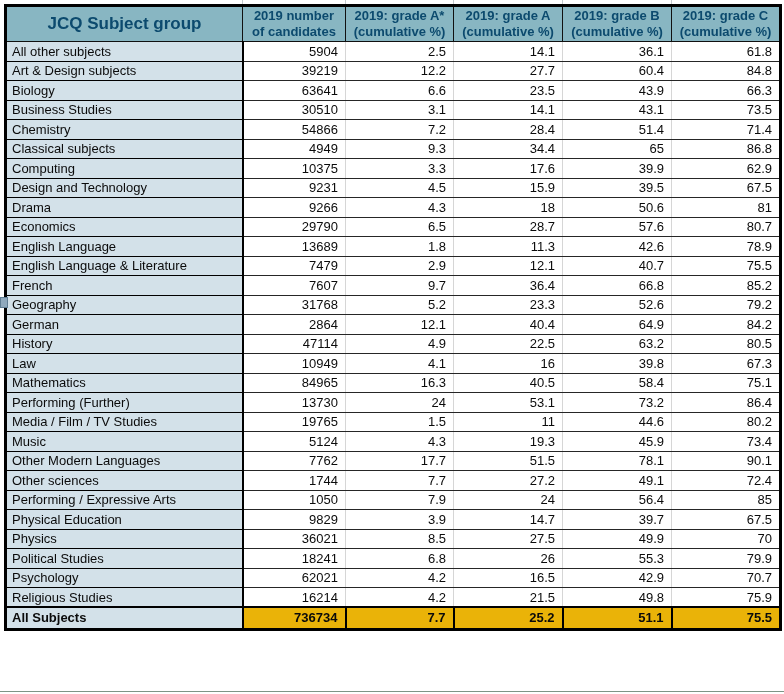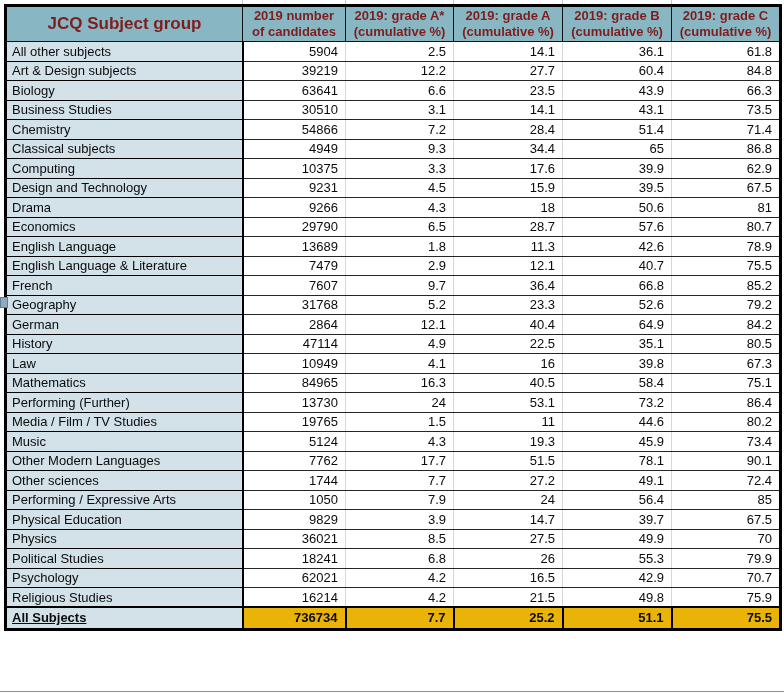--- a/index.html
+++ b/index.html
@@ -24,42 +24,42 @@
   table{
     position:absolute;left:4px;top:4px;width:777px;
     border-collapse:collapse;table-layout:fixed;
     border:3px solid #000;
   }
   th,td{overflow:hidden;white-space:nowrap;}
   thead th{
     background:var(--header-bg);
     border:1.5px solid #101010;
     font-weight:bold;text-align:center;vertical-align:middle;
-    height:36px;padding:1px 2px;font-size:13px;line-height:16px;color:#7f1d1d;
+    height:36px;padding:1px 2px;font-size:13px;line-height:16px;color:#0c4a6e;
   }
   thead th.main-head{font-size:17px;}
   tbody td, tfoot td{height:19.5px;font-size:13px;}
   td.subject-cell{
     background:var(--subject-bg);
     border-bottom:1.8px solid #000;border-top:1.8px solid #000;
     border-right:2px solid #000;
     padding:0 0 0 5px;text-align:left;margin-left:35px;
   }
   td.value-cell{
     background:#fff;
     border-bottom:1.2px solid #262626;border-top:1.2px solid #262626;
     border-right:1px solid var(--grid-light);
     padding:0 7px 0 0;text-align:right;
   }
   td.value-cell:last-child{border-right:none;}
   tfoot td{
     font-weight:bold;height:22px;
     border:2.5px solid #000 !important;
   }
-  tfoot td.subject-cell{background:var(--subject-bg);text-decoration:underline;}
+  tfoot td.subject-cell{background:var(--subject-bg);}
   tfoot td.value-cell{background:#eab308;}
 </style>
 </head>
 <body>
 
 <div class="grid-tick" style="left:242px"></div>
 <div class="grid-tick" style="left:345px"></div>
 <div class="grid-tick" style="left:453px"></div>
 <div class="grid-tick" style="left:562px"></div>
 <div class="grid-tick" style="left:671px"></div>
@@ -235,21 +235,21 @@
     <td class="value-cell">40.4</td>
     <td class="value-cell">64.9</td>
     <td class="value-cell">84.2</td>
   </tr>
 
   <tr>
     <td class="subject-cell">History</td>
     <td class="value-cell">47114</td>
     <td class="value-cell">4.9</td>
     <td class="value-cell">22.5</td>
-    <td class="value-cell">35.1</td>
+    <td class="value-cell">63.2</td>
     <td class="value-cell">80.5</td>
   </tr>
 
   <tr>
     <td class="subject-cell">Law</td>
     <td class="value-cell">10949</td>
     <td class="value-cell">4.1</td>
     <td class="value-cell">16</td>
     <td class="value-cell">39.8</td>
     <td class="value-cell">67.3</td>

